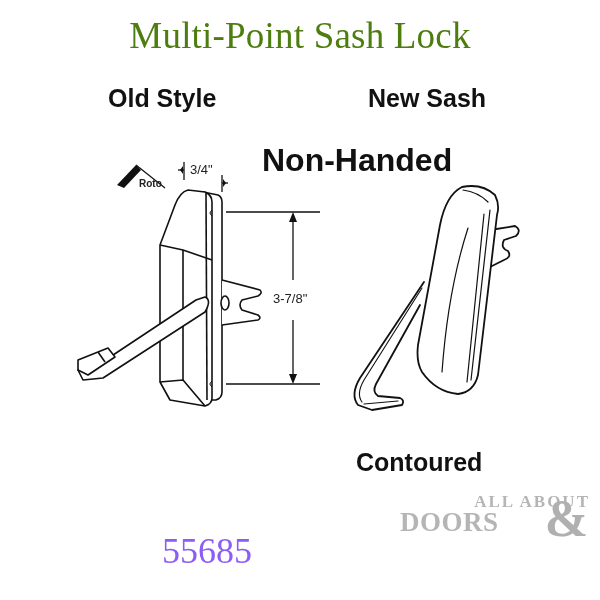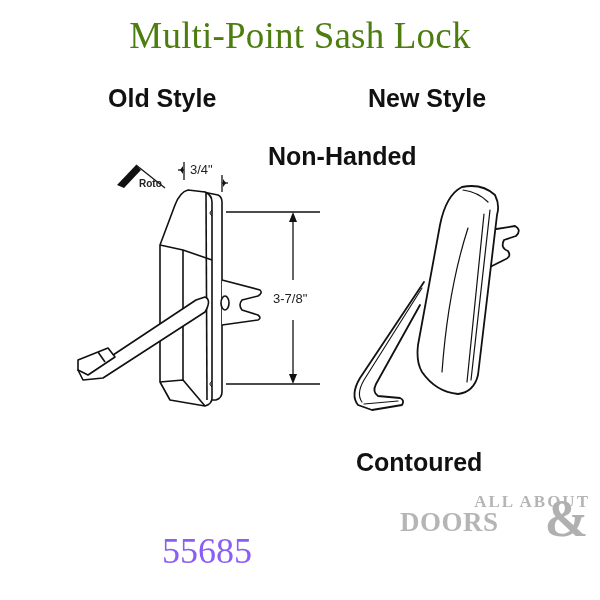--- a/index.html
+++ b/index.html
@@ -9,21 +9,21 @@
     left: 0; width: 600px; top: 14px; text-align: center;
     font-family: "Liberation Serif", "DejaVu Serif", serif;
     font-size: 37px; color: #4d7c0f; letter-spacing: 0.2px;
   }
   .label {
     font-family: "Liberation Sans", "DejaVu Sans", sans-serif;
     font-weight: bold; color: #111; white-space: nowrap; text-align: right;
   }
   .old-label { left: 108px; top: 84px; font-size: 25px; }
   .new-label { left: 368px; top: 84px; font-size: 25px; }
-  .nonhanded-label { left: 268px; top: 142px; font-size: 25px; }
+  .nonhanded-label { left: 262px; top: 142px; font-size: 32px; }
   .contoured-label { left: 356px; top: 448px; font-size: 25px; }
   .part-number {
     left: 162px; top: 530px;
     font-family: "Liberation Serif", "DejaVu Serif", serif;
     font-size: 36px; color: #8b5cf6;
   }
   .drawing { left: 0; top: 0; width: 600px; height: 600px; }
   .dim-text {
     font-family: "Liberation Sans", "DejaVu Sans", sans-serif;
     font-size: 13px; fill: #222;
@@ -50,21 +50,21 @@
     font-family: "Liberation Serif", "DejaVu Serif", serif;
     font-size: 52px; font-weight: bold; color: #b0b0b0; line-height: 50px;
   }
 </style>
 </head>
 <body>
 
 <div class="abs title">Multi-Point Sash Lock</div>
 
 <div class="abs label old-label">Old Style</div>
-<div class="abs label new-label">New Style</div>
+<div class="abs label new-label">New Sash</div>
 <div class="abs label nonhanded-label">Non-Handed</div>
 <div class="abs label contoured-label">Contoured</div>
 
 <svg class="abs drawing" viewBox="0 0 600 600" xmlns="http://www.w3.org/2000/svg">
 
   <g>
     <path d="M117 185 L136 165 L141 170 L124 188 Z" fill="#111"></path>
     <path d="M136 165 L165 188" stroke="#111" stroke-width="1.2" fill="none"></path>
     <text x="139" y="187" class="roto-text">Roto</text>
   </g>

